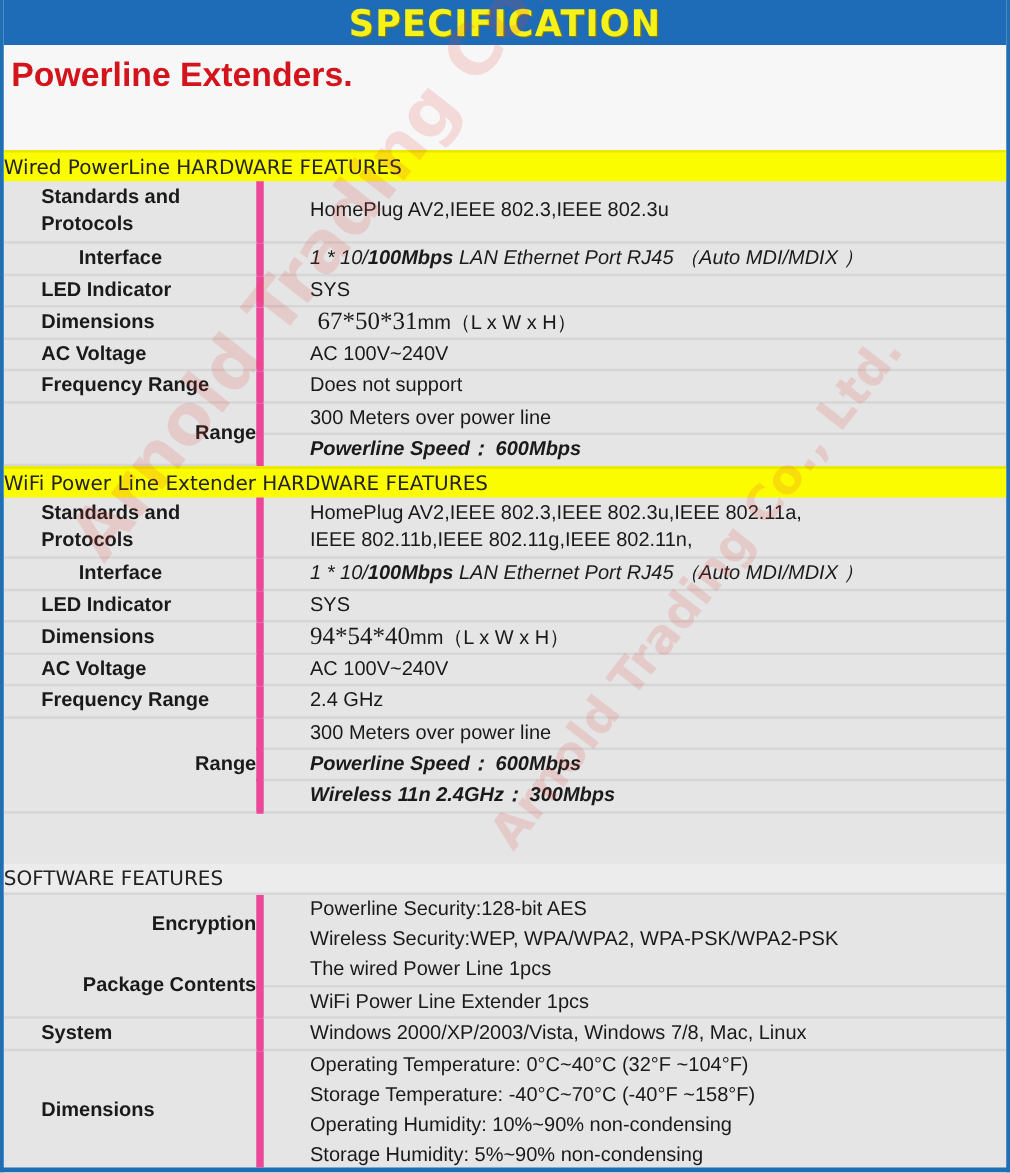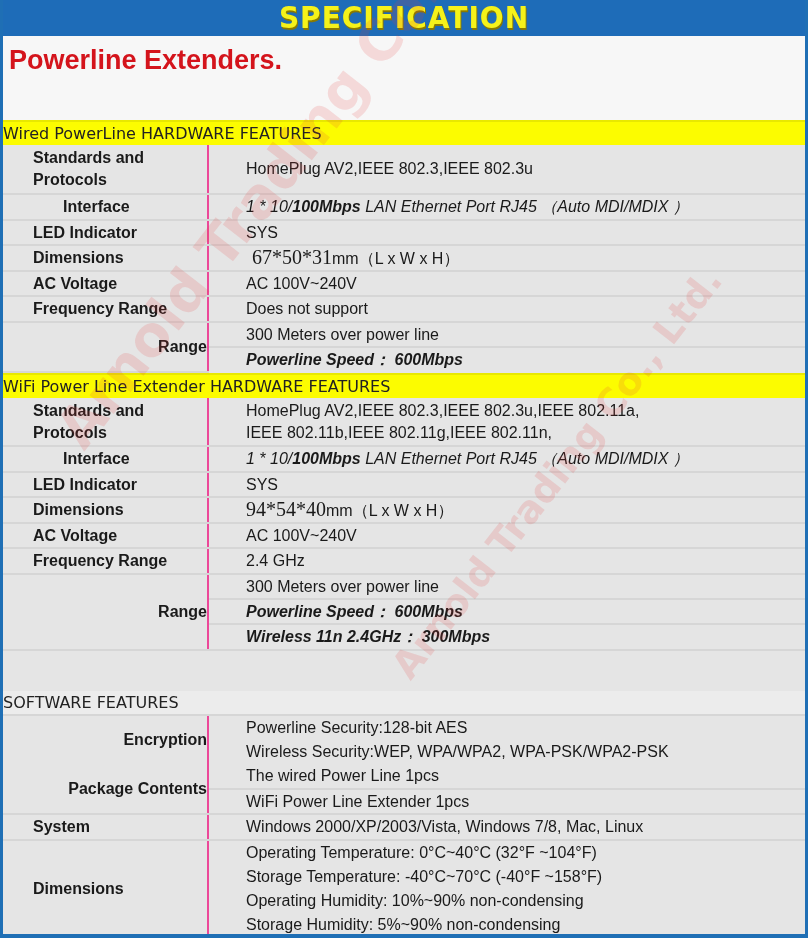--- a/index.html
+++ b/index.html
@@ -9,21 +9,21 @@
   .banner { height: 36px; background: #1e6cb8; display: flex; align-items: center; justify-content: center; }
   .banner-title { font-family: "DejaVu Sans", sans-serif; font-weight: bold; font-size: 28px; color: #f5f21a; letter-spacing: 1px; text-shadow: 1px 1px 0 #8a7a00; transform: scaleY(1.05); }
   .max-note { padding: 4px 6px 0 6px; color: #d4141c; font-weight: bold; font-size: 27px; line-height: 40px; height: 84px; background: #f7f7f7; }
   .section { height: 25px; display: flex; align-items: center; font-family: "DejaVu Sans", sans-serif; font-size: 16px; }
   .section.yellow { background: #fcfc00; color: #222; border-top: 2px solid #e8e800; }
   .section.grey { background: #ececec; color: #222; margin-top: 40px; }
   .section.others { background: #fbfa14; color: #d0251a; font-size: 19px; font-weight: bold; height: 33px; padding-left: 32px; }
   table { width: 100%; border-collapse: collapse; table-layout: fixed; }
   col.c1 { width: 205px; }
   td { border-bottom: 2px solid #d6d6d6; font-size: 16px; vertical-align: middle; }
-  td.label { font-weight: bold; padding-left: 30px; border-right: 2px solid #ec4899; line-height: 22px; }
+  td.label { font-weight: bold; padding-left: 30px; border-right: 6px solid #ec4899; line-height: 22px; }
   td.label.center { text-align: right; padding-left: 0; }
   td.label.indent { padding-left: 60px; }
   td.value { padding-left: 37px; line-height: 22px; }
   td.it { font-style: italic; }
   .b { font-weight: bold; }
   .serif-big { font-family: "Liberation Serif", serif; font-weight: normal; font-size: 20px; }
   .watermark { position: absolute; color: rgba(230,60,60,0.16); font-weight: bold; font-family: "DejaVu Sans", sans-serif; pointer-events: none; white-space: nowrap; }
 </style>
 </head>
 <body>

